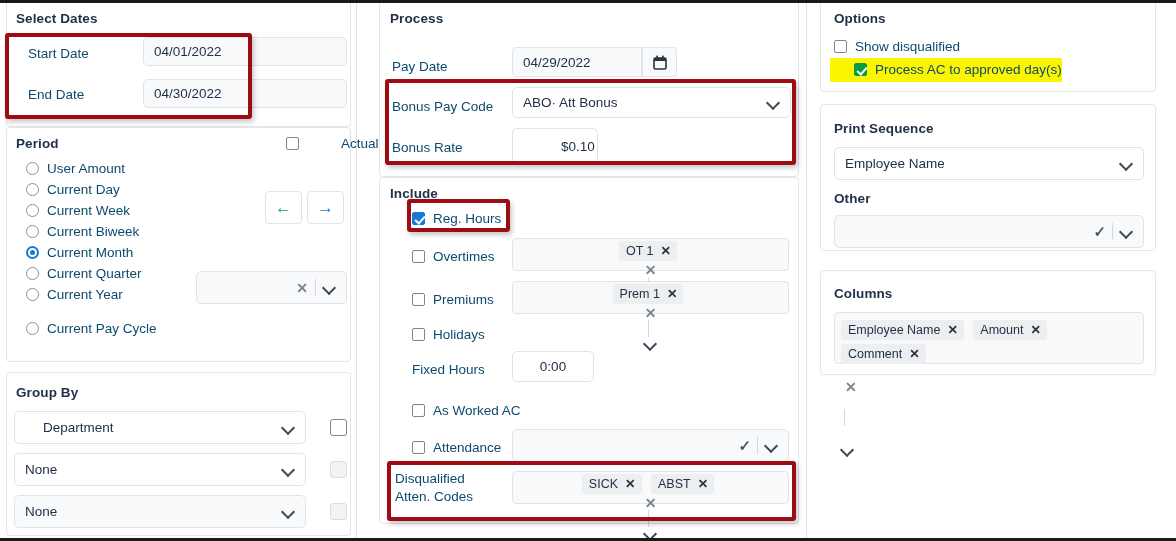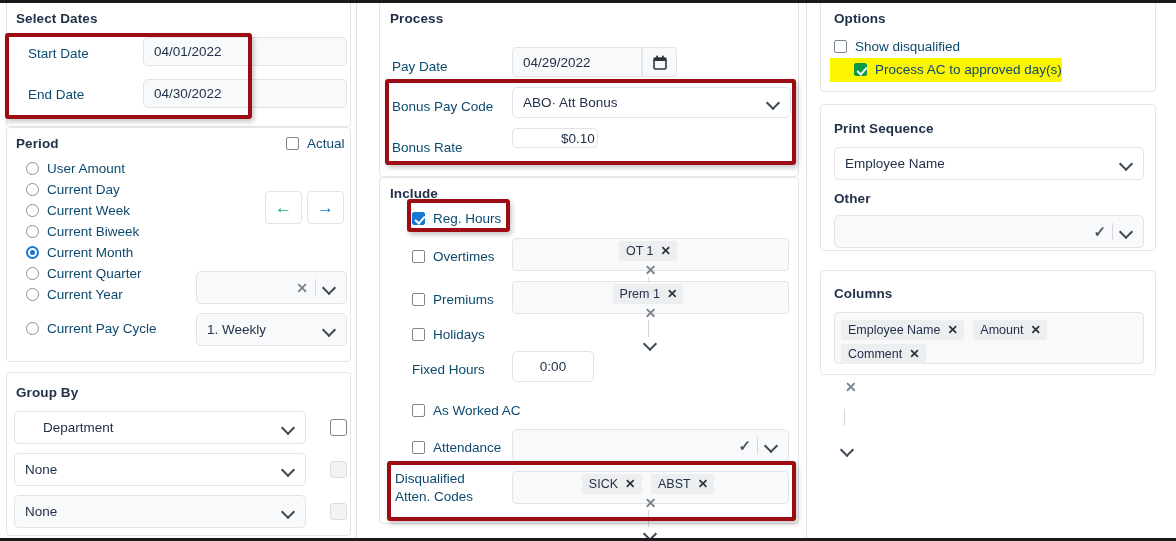--- a/index.html
+++ b/index.html
@@ -205,21 +205,21 @@
 
       <div class="lbl" style="position:absolute; left:21px; top:89px;">End Date</div>
       <div class="fld" style="left:136px; top:81px; width:204px; height:29px;">
         <span class="val">04/30/2022</span>
       </div>
     </div>
 
     <div class="panel" style="left:6px; top:124px; width:345px; height:235px;">
       <div class="panel-title" style="position:absolute; left:9px; top:8px;">Period</div>
 
-      <div class="cb-row" style="left:279px; top:8px;">
+      <div class="cb-row" style="left:279px; top:8px;gap:34px;">
         <span class="cbx"></span>
         <span class="lbl">Actual</span>
       </div>
 
       <div class="radio-row" style="left:19px; top:33px;">
         <span class="radio"></span>
         <span class="lbl">User Amount</span>
       </div>
       <div class="radio-row" style="left:19px; top:54px;">
         <span class="radio"></span>
@@ -257,24 +257,20 @@
         <span style="color:#1878d4;">→</span>
       </div>
 
       <div class="fld" style="left:189px; top:143px; width:151px; height:33px;">
         <span class="val"></span>
         <span class="xmark">✕</span>
         <span class="sep"></span>
         <span class="caret"></span>
       </div>
 
-      <div class="fld" style="left:189px; top:185px; width:151px; height:33px;">
-        <span class="val">1. Weekly</span>
-        <span class="caret"></span>
-      </div>
     </div>
 
     <div class="panel" style="left:6px; top:369px; width:345px; height:164px;">
       <div class="panel-title" style="position:absolute; left:9px; top:12px;">Group By</div>
 
       <div class="fld white" style="left:7px; top:38px; width:292px; height:33px;padding-left:28px;">
         <span class="val">Department</span>
         <span class="caret"></span>
       </div>
       <span class="cbx sq-lg" style="position:absolute; left:323px; top:46px; margin:0;"></span>
@@ -311,21 +307,21 @@
         </svg>
       </div>
 
       <div class="lbl" style="position:absolute; left:12px; top:101px;">Bonus Pay Code</div>
       <div class="fld white" style="left:132px; top:89px; width:279px; height:31px;">
         <span class="val">ABO· Att Bonus</span>
         <span class="caret"></span>
       </div>
 
       <div class="lbl" style="position:absolute; left:12px; top:142px;">Bonus Rate</div>
-      <div class="fld white" style="left:132px; top:130px; width:86px; height:20px;padding-left:48px;">
+      <div class="fld white" style="left:132px; top:130px; width:86px; height:36px;padding-left:48px;">
         <span class="val center">$0.10</span>
       </div>
     </div>
 
     <div class="panel" style="left:6px; top:174px; width:420px; height:347px;">
       <div class="panel-title" style="position:absolute; left:10px; top:8px;">Include</div>
 
       <div class="cb-row" style="left:32px; top:33px;">
         <span class="cbx blue"></span>
         <span class="lbl">Reg. Hours</span>

